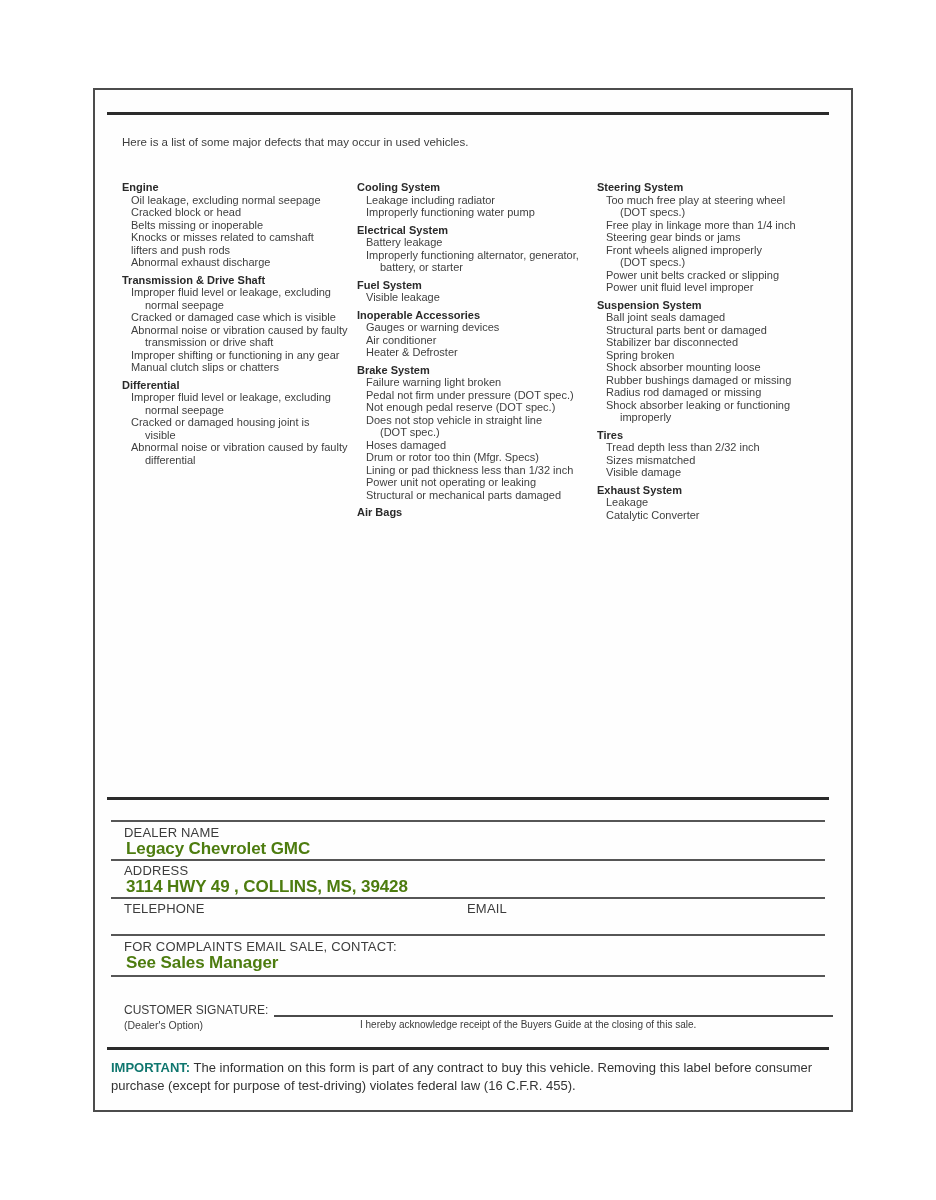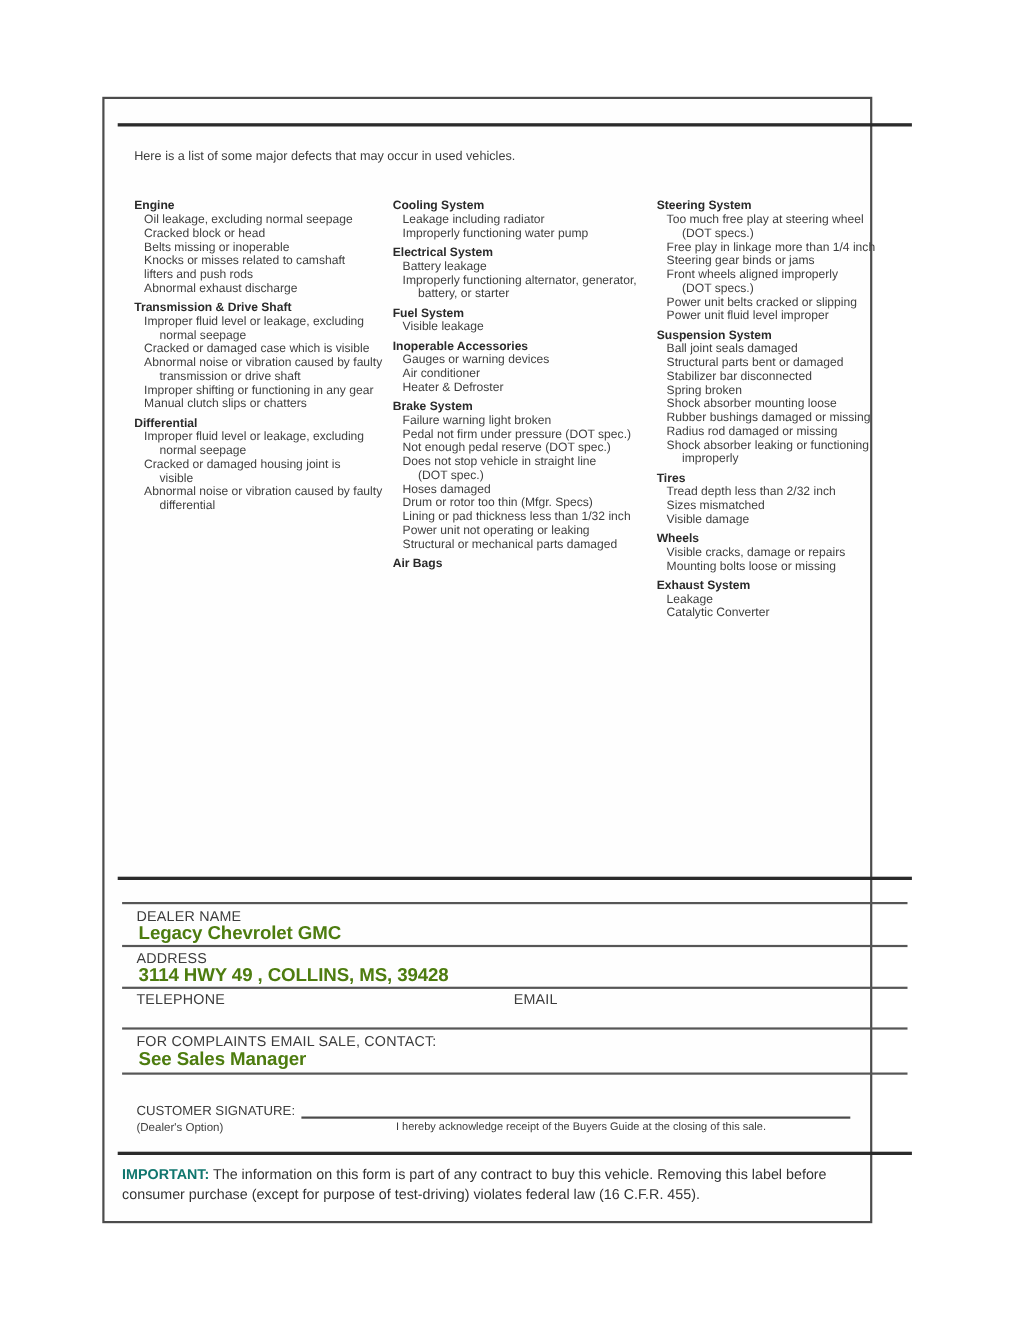--- a/index.html
+++ b/index.html
@@ -2,21 +2,21 @@
 <html><head>
 <meta charset="utf-8">
 <style>
   * { margin: 0; padding: 0; box-sizing: border-box; }
   html, body { width: 936px; height: 1200px; background: #ffffff; }
   body { font-family: "Liberation Sans", sans-serif; color: #3d3d3d; position: relative; }
 
   .sheet {
     position: absolute;
     left: 93px; top: 88px;
-    width: 700px; height: 1024px;
+    width: 760px; height: 1024px;
     border: 2px solid #4c4c4c;
     background: #fefefe;
   }
 
   .rule-thick {
     position: absolute;
     left: 12px; width: 722px; height: 3px;
     background: #2b2b2b;
   }
   .rule-thin {
@@ -203,25 +203,20 @@
         <div class="item">Shock absorber leaking or functioning</div>
         <div class="item cont">improperly</div>
       </div>
       <div class="section">
         <div class="sec-title">Tires</div>
         <div class="item">Tread depth less than 2/32 inch</div>
         <div class="item">Sizes mismatched</div>
         <div class="item">Visible damage</div>
       </div>
       <div class="section">
-        <div class="sec-title">Wheels</div>
-        <div class="item">Visible cracks, damage or repairs</div>
-        <div class="item">Mounting bolts loose or missing</div>
-      </div>
-      <div class="section">
         <div class="sec-title">Exhaust System</div>
         <div class="item">Leakage</div>
         <div class="item">Catalytic Converter</div>
       </div>
     </div>
 
   <div class="rule-thick" style="top:707px"></div>
 
   <div class="rule-thin" style="top:730px"></div>
   <div class="field-label" style="left:29px; top:735px">DEALER NAME</div>

